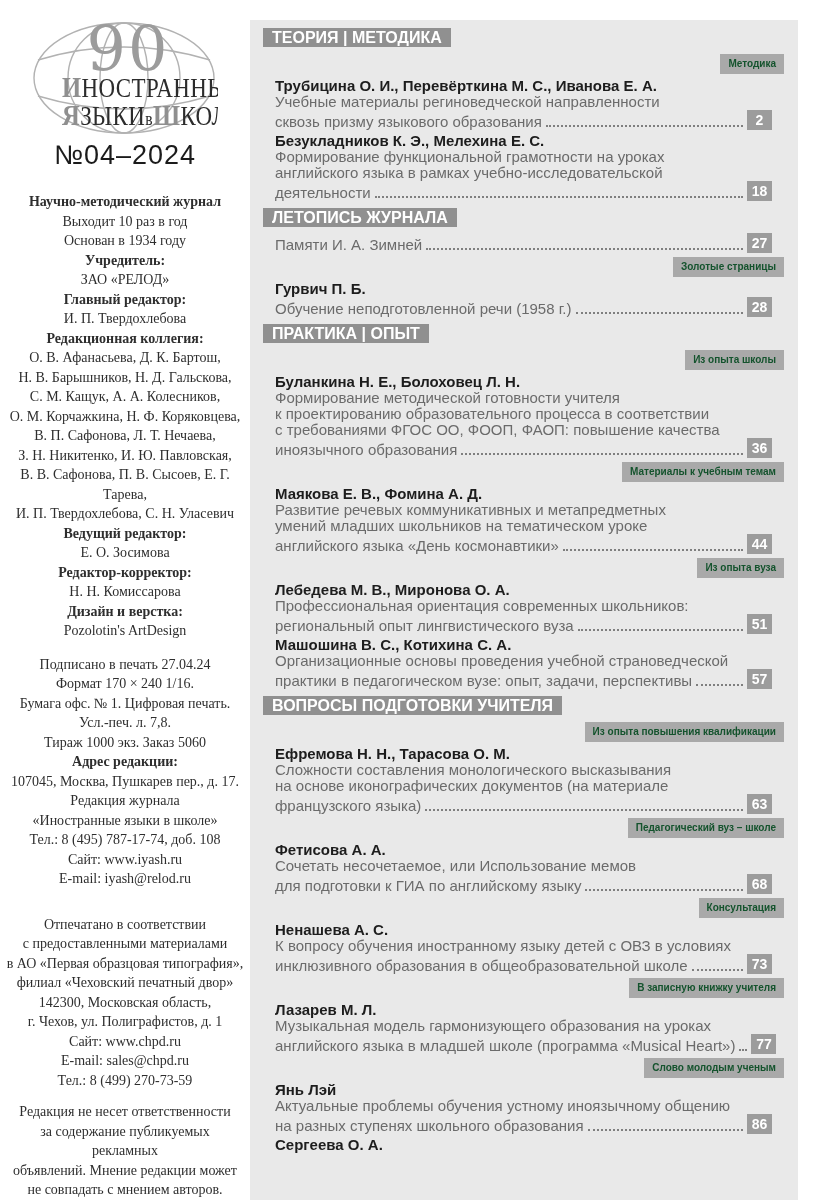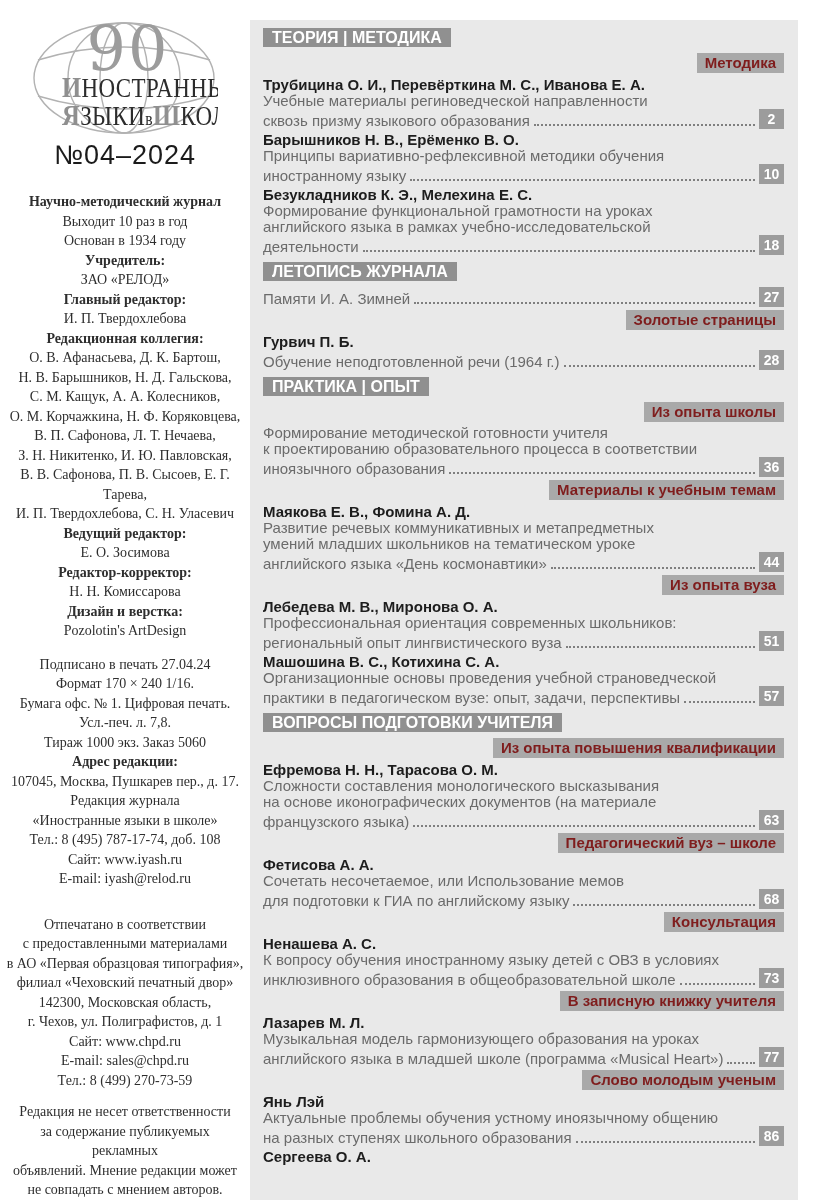--- a/index.html
+++ b/index.html
@@ -33,24 +33,24 @@
     overflow:hidden;
   }
   .section-badge{
     display:inline-block;background:#909090;color:#ffffff;
     font-weight:bold;font-size:16px;line-height:17px;padding:1px 9px;
   }
   .section-row{margin:7px 0 6px;}
   .section-row:first-child{margin-top:0;}
   .rubric-row{text-align:right;margin:3px 0 3px;}
   .rubric-badge{
-    display:inline-block;background:#a9a9a9;color:#7f1d1d;
-    font-weight:bold;font-size:15px;line-height:16px;padding:2px 8px;
-  }
-  .article{margin:0 0 2px;}
+    display:inline-block;background:#a9a9a9;color:#14532d;
+    font-weight:bold;font-size:10px;line-height:16px;padding:2px 8px;
+  }
+  .article{margin:0 12px 2px;}
   .authors{font-weight:bold;color:#1d1d1d;font-size:15px;line-height:17px;}
   .title-line{color:#6b6b6b;font-size:15px;line-height:16px;}
   .last-line{display:flex;align-items:flex-end;}
   .last-text{color:#6b6b6b;font-size:15px;line-height:16px;white-space:nowrap;}
   .leader{flex:1;min-width:8px;border-bottom:2px dotted #7f7f7f;margin:0 4px 3px 4px;}
   .page-badge{
     flex:none;width:25px;height:20px;background:#9c9c9c;color:#ffffff;
     font-weight:bold;font-size:14px;display:flex;align-items:center;justify-content:center;
   }
 </style>
@@ -156,29 +156,20 @@
       <div class="article">
         <div class="authors">Трубицина О. И., Перевёрткина М. С., Иванова Е. А.</div>
         <div class="title-line">Учебные материалы региноведческой направленности</div>
         <div class="last-line">
           <span class="last-text">сквозь призму языкового образования</span>
           <span class="leader"></span>
           <span class="page-badge">2</span>
         </div>
       </div>
       <div class="article">
-        <div class="authors">Барышников Н. В., Ерёменко В. О.</div>
-        <div class="title-line">Принципы вариативно-рефлексивной методики обучения</div>
-        <div class="last-line">
-          <span class="last-text">иностранному языку</span>
-          <span class="leader"></span>
-          <span class="page-badge">10</span>
-        </div>
-      </div>
-      <div class="article">
         <div class="authors">Безукладников К. Э., Мелехина Е. С.</div>
         <div class="title-line">Формирование функциональной грамотности на уроках</div>
         <div class="title-line">английского языка в рамках учебно-исследовательской</div>
         <div class="last-line">
           <span class="last-text">деятельности</span>
           <span class="leader"></span>
           <span class="page-badge">18</span>
         </div>
       </div>
       <div class="section-row"><span class="section-badge">ЛЕТОПИСЬ ЖУРНАЛА</span></div>
@@ -186,30 +177,32 @@
         <div class="last-line">
           <span class="last-text">Памяти И. А. Зимней</span>
           <span class="leader"></span>
           <span class="page-badge">27</span>
         </div>
       </div>
       <div class="rubric-row"><span class="rubric-badge">Золотые страницы</span></div>
       <div class="article">
         <div class="authors">Гурвич П. Б.</div>
         <div class="last-line">
-          <span class="last-text">Обучение неподготовленной речи (1964 г.)</span>
+          <span class="last-text">Обучение неподготовленной речи (1958 г.)</span>
           <span class="leader"></span>
           <span class="page-badge">28</span>
         </div>
       </div>
       <div class="section-row"><span class="section-badge">ПРАКТИКА | ОПЫТ</span></div>
       <div class="rubric-row"><span class="rubric-badge">Из опыта школы</span></div>
       <div class="article">
+        <div class="authors">Буланкина Н. Е., Болоховец Л. Н.</div>
         <div class="title-line">Формирование методической готовности учителя</div>
         <div class="title-line">к проектированию образовательного процесса в соответствии</div>
+        <div class="title-line">с требованиями ФГОС ОО, ФООП, ФАОП: повышение качества</div>
         <div class="last-line">
           <span class="last-text">иноязычного образования</span>
           <span class="leader"></span>
           <span class="page-badge">36</span>
         </div>
       </div>
       <div class="rubric-row"><span class="rubric-badge">Материалы к учебным темам</span></div>
       <div class="article">
         <div class="authors">Маякова Е. В., Фомина А. Д.</div>
         <div class="title-line">Развитие речевых коммуникативных и метапредметных</div>

